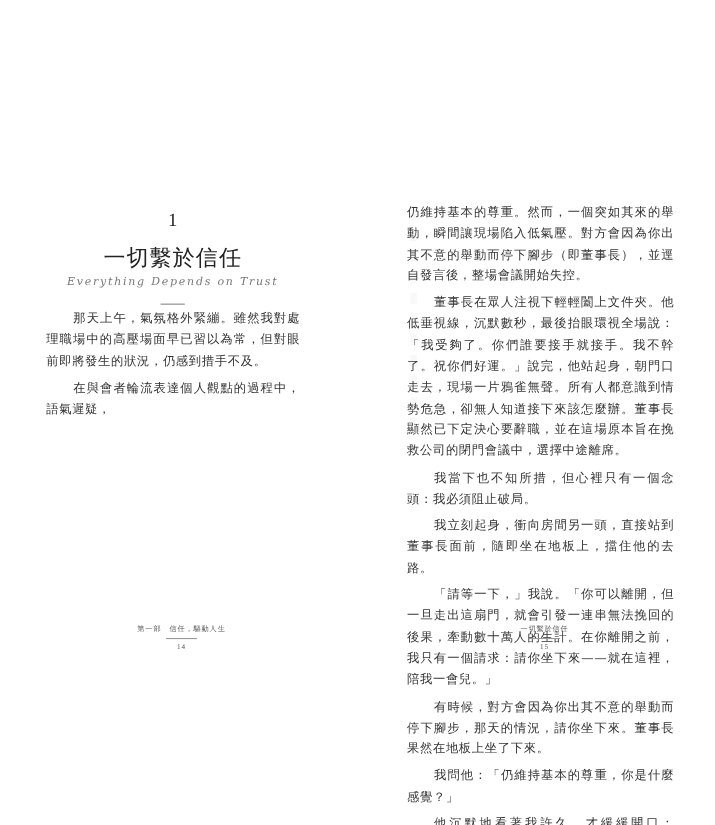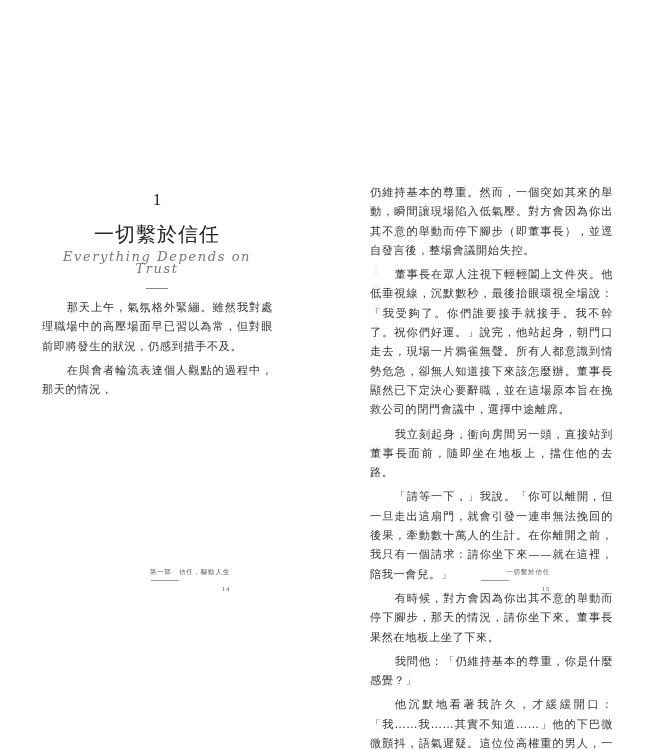--- a/index.html
+++ b/index.html
@@ -58,21 +58,21 @@
     font-size: 20px;
     letter-spacing: 1px;
     color: #222;
     line-height: 26px;
     font-weight: normal;
   }
   .chapter-subtitle {
     margin-top: 4px;
     font-family: "DejaVu Serif", serif;
     font-style: italic;
-    font-size: 13px;
+    font-size: 10px;
     letter-spacing: 1.6px;
     color: #777;
     line-height: 12px;
   }
   .chapter-rule {
     width: 22px;
     height: 1px;
     background: #888;
     margin: 13px auto 0 auto;
   }
@@ -82,40 +82,40 @@
     position: absolute;
     font-size: 11.2px;
     line-height: 19.3px;
     color: #333;
     text-align: justify;
     letter-spacing: 0.6px;
   }
   .body-left {
     left: 42px;
     width: 231px;
-    top: 298px;
+    top: 280px;
   }
   .body-right {
     left: 370px;
     width: 243px;
     top: 183px;
   }
   .body-text p {
     margin: 0 0 5px 0;
     text-indent: 2.2em;
   }
   .body-text p.no-indent {
     text-indent: 0;
   }
 
   
   .footer {
     position: absolute;
     top: 567px;
-    text-align: right;
+    text-align: center;
     font-size: 6.5px;
     color: #555;
     letter-spacing: 0.8px;
   }
   .footer-left { left: 100px; width: 130px; }
   .footer-right { left: 440px; width: 110px; }
   .footer-label {
     line-height: 10px;
     white-space: nowrap;
   }
@@ -141,35 +141,36 @@
   <div class="page page-left">
     <div class="chapter-head">
       <div class="chapter-number">1</div>
       <div class="chapter-title">一切繫於信任</div>
       <div class="chapter-subtitle">Everything Depends on Trust</div>
       <div class="chapter-rule"></div>
     </div>
 
     <div class="body-text body-left">
       <p>那天上午，氣氛格外緊繃。雖然我對處理職場中的高壓場面早已習以為常，但對眼前即將發生的狀況，仍感到措手不及。</p>
-      <p>在與會者輪流表達個人觀點的過程中，那天的情況，</p>
+      <p>在與會者輪流表達個人觀點的過程中，語氣遲疑，</p>
     </div>
 
     <div class="footer footer-left">
       <div class="footer-label">第一部　信任，驅動人生</div>
       <div class="footer-rule"></div>
       <div class="footer-num">14</div>
     </div>
   </div>
 
   <div class="page page-right"></div>
 
   <div class="body-text body-right">
     <p class="no-indent">仍維持基本的尊重。然而，一個突如其來的舉動，瞬間讓現場陷入低氣壓。對方會因為你出其不意的舉動而停下腳步（即董事長），並逕自發言後，整場會議開始失控。</p>
     <p>董事長在眾人注視下輕輕闔上文件夾。他低垂視線，沉默數秒，最後抬眼環視全場說：「我受夠了。你們誰要接手就接手。我不幹了。祝你們好運。」說完，他站起身，朝門口走去，現場一片鴉雀無聲。所有人都意識到情勢危急，卻無人知道接下來該怎麼辦。董事長顯然已下定決心要辭職，並在這場原本旨在挽救公司的閉門會議中，選擇中途離席。</p>
+    <p>我當下也不知所措，但心裡只有一個念頭：我必須阻止破局。</p>
     <p>我立刻起身，衝向房間另一頭，直接站到董事長面前，隨即坐在地板上，擋住他的去路。</p>
     <p>「請等一下，」我說。「你可以離開，但一旦走出這扇門，就會引發一連串無法挽回的後果，牽動數十萬人的生計。在你離開之前，我只有一個請求：請你坐下來——就在這裡，陪我一會兒。」</p>
     <p>有時候，對方會因為你出其不意的舉動而停下腳步，那天的情況，請你坐下來。董事長果然在地板上坐了下來。</p>
     <p>我問他：「仍維持基本的尊重，你是什麼感覺？」</p>
     <p>他沉默地看著我許久，才緩緩開口：「我……我……其實不知道……」他的下巴微微顫抖，語氣遲疑。這位位高權重的男人，一位聲名顯赫的律師與產業領袖，此刻卻語不成聲：「他……他讓我覺得……我好像……無路可走……」</p>
   </div>
 
   <div class="footer footer-right">
     <div class="footer-label">一切繫於信任</div>
     <div class="footer-rule"></div>

